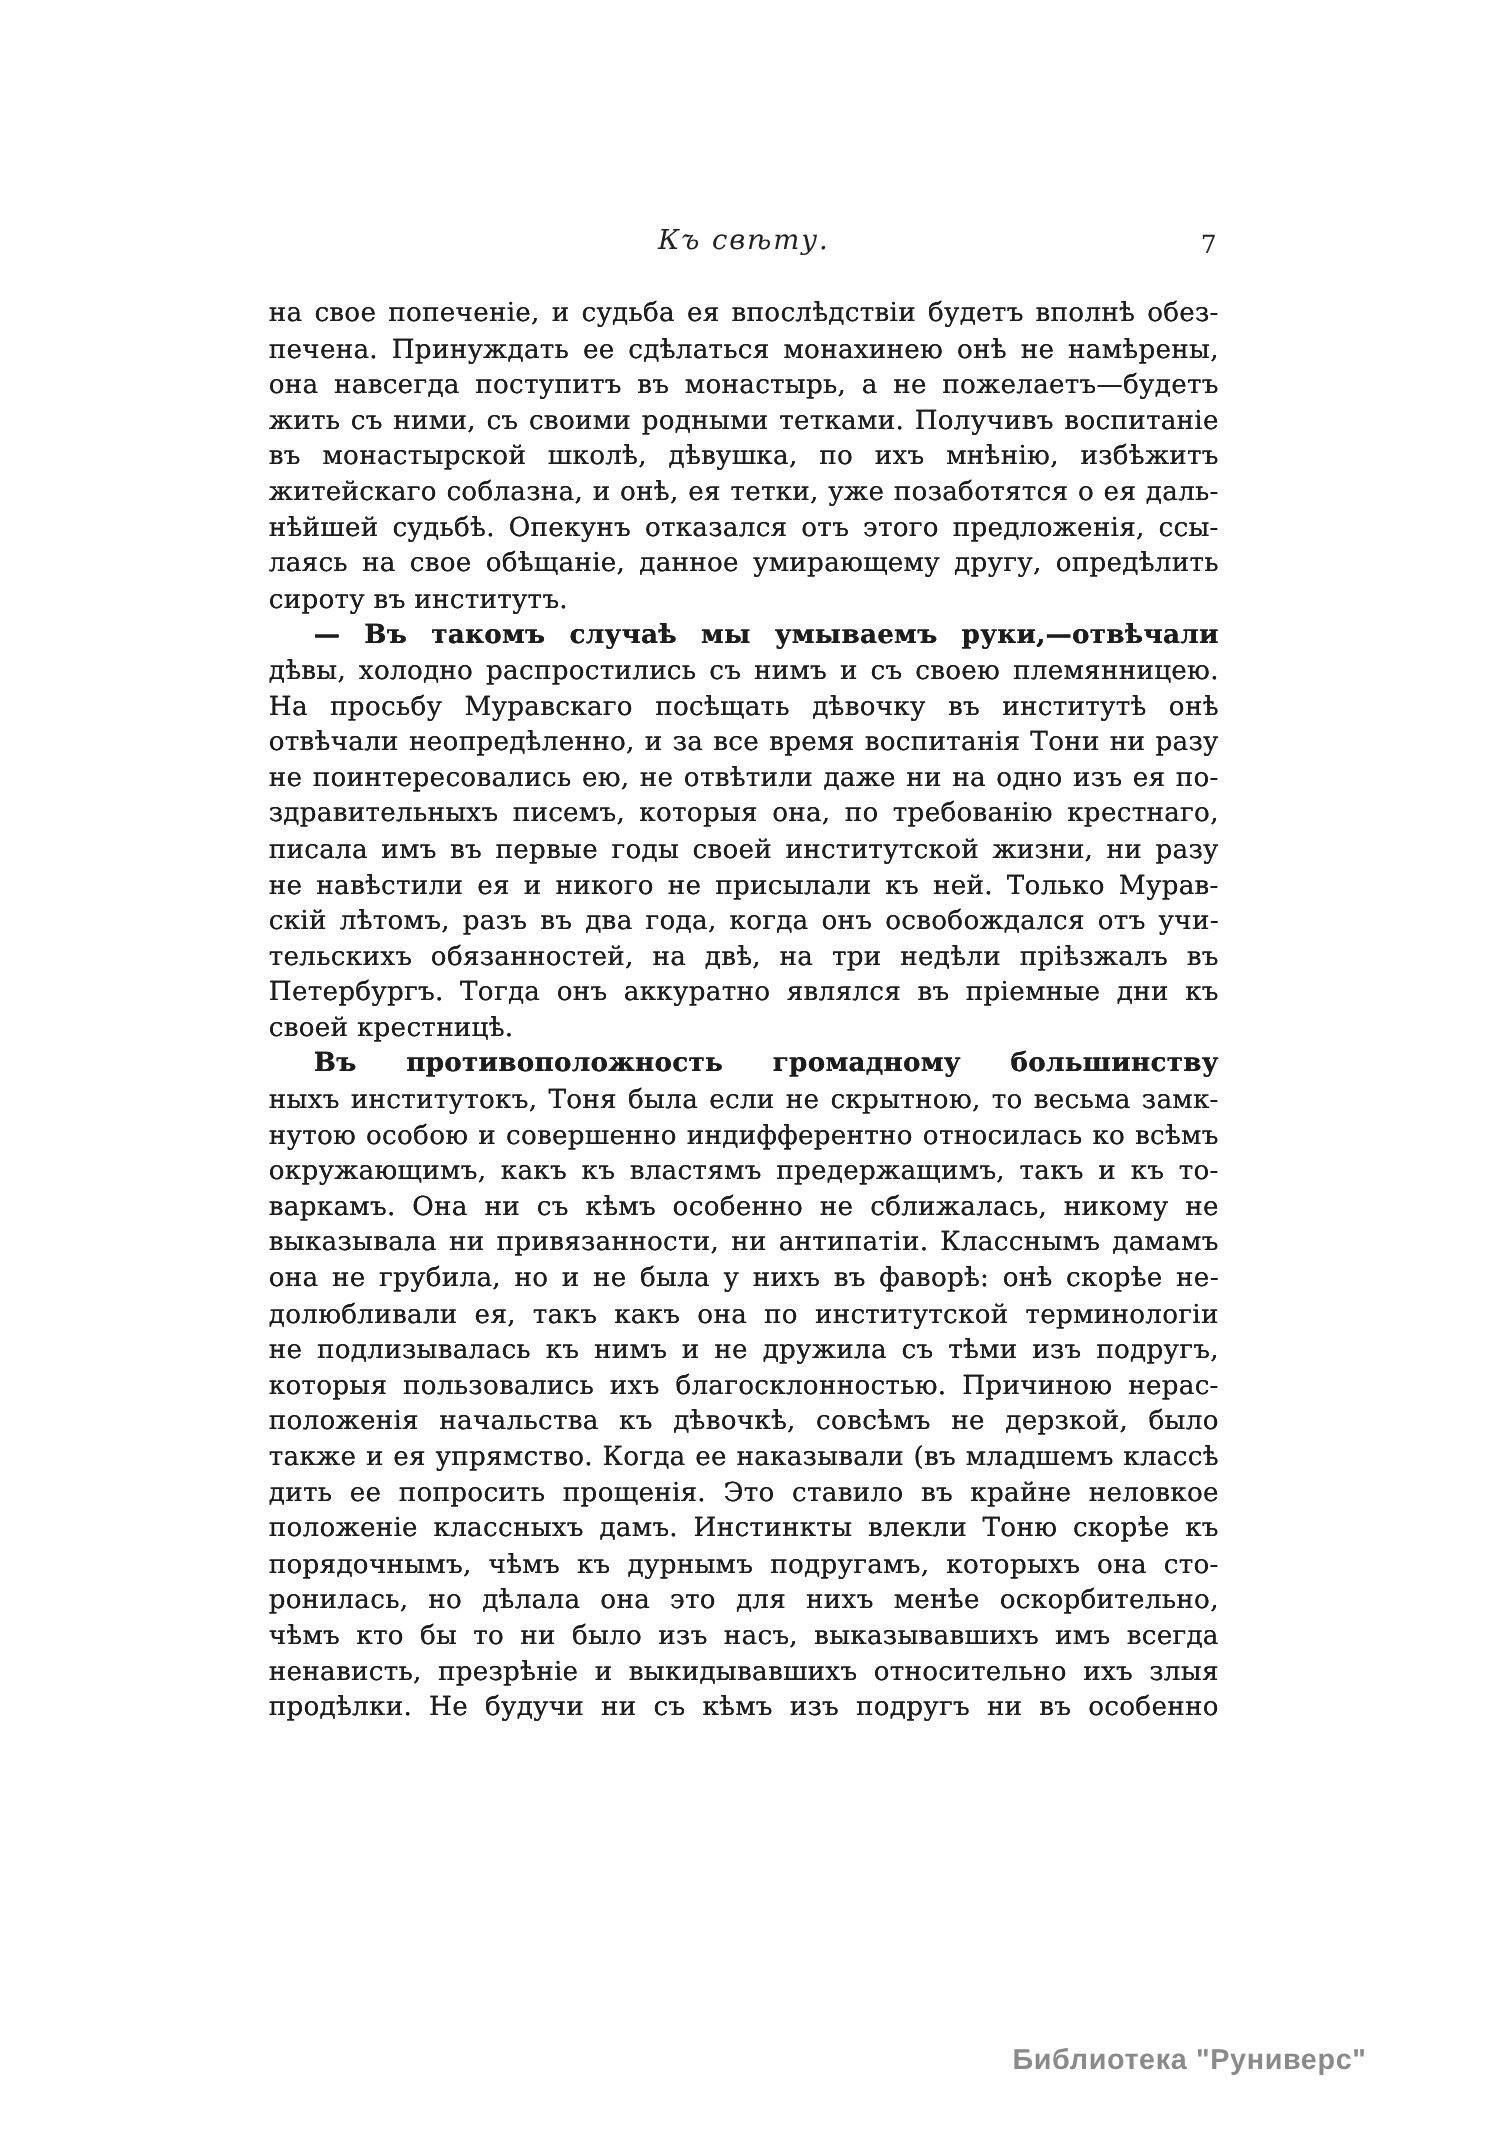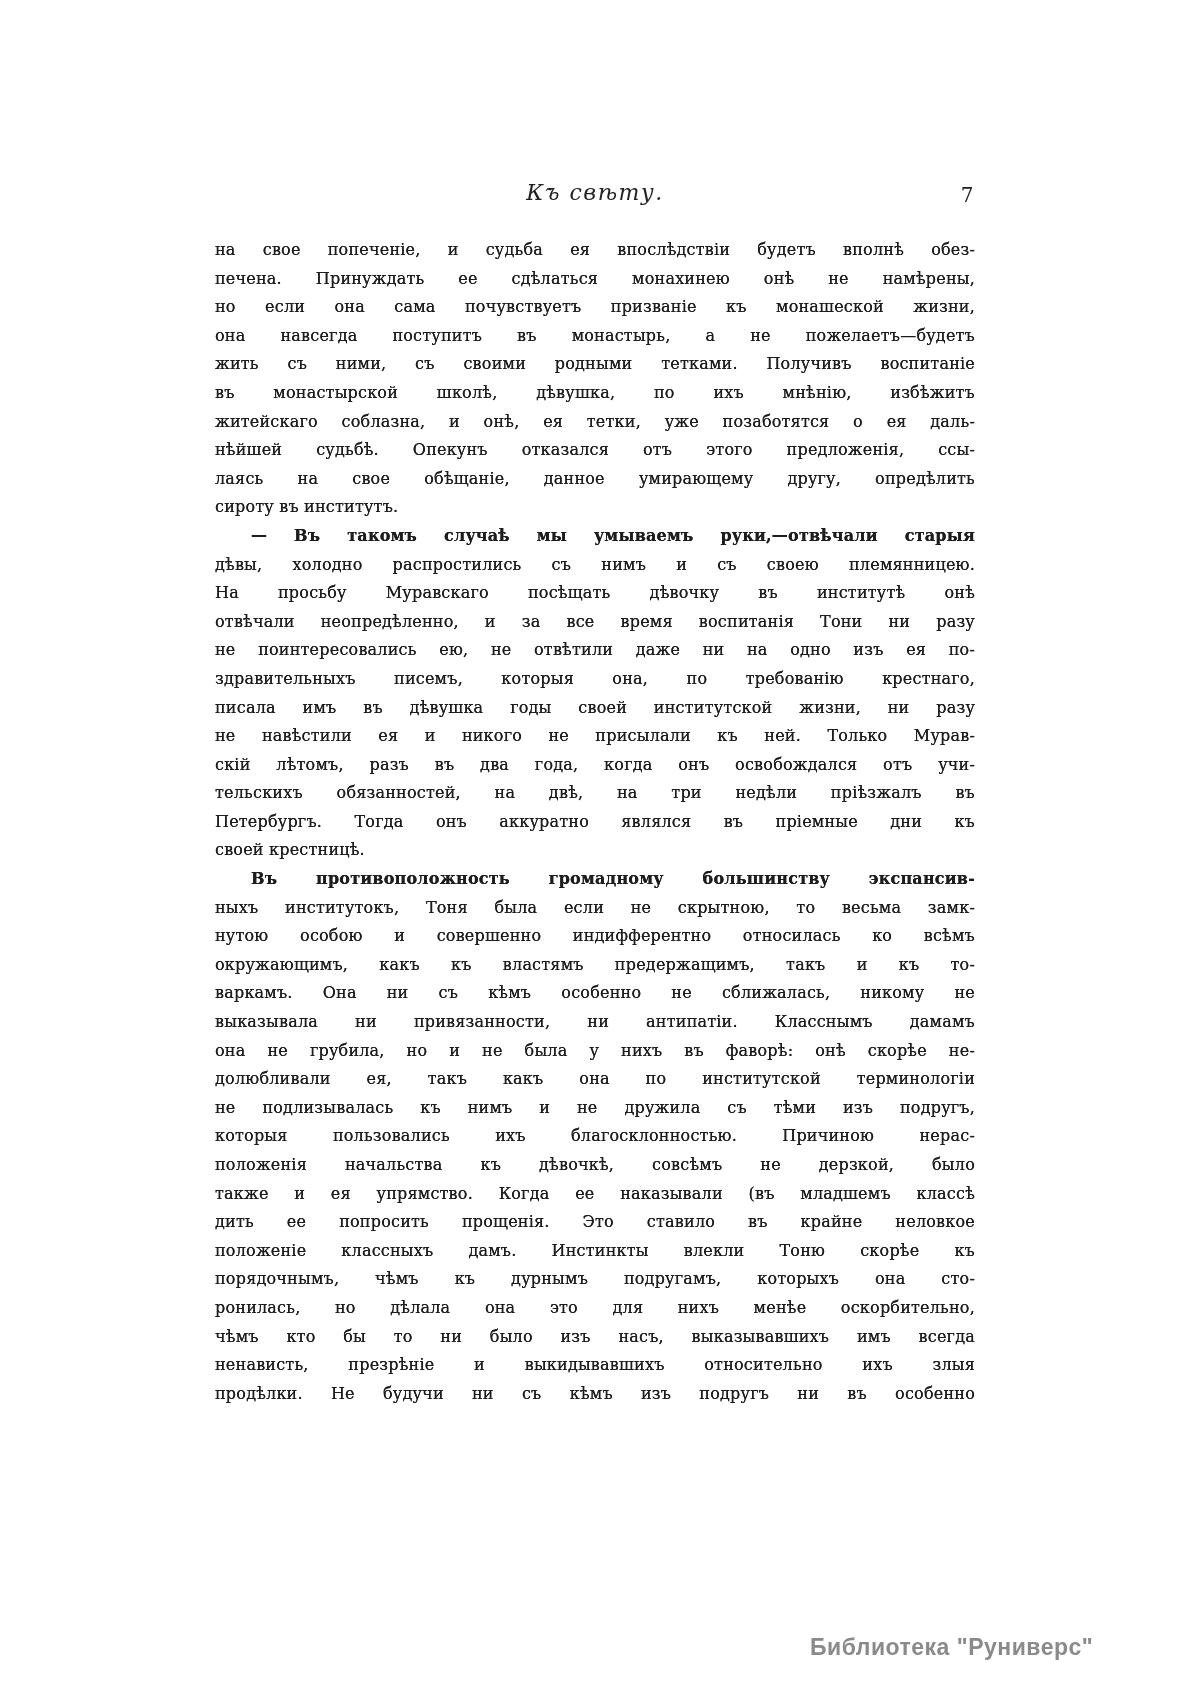--- a/index.html
+++ b/index.html
@@ -38,21 +38,21 @@
   }
   .text-block {
     position: absolute;
     left: 215px;
     top: 236px;
     width: 760px;
   }
   .line {
     height: 28.6px;
     line-height: 28.6px;
-    font-size: 16px;
+    font-size: 21px;
     letter-spacing: 0.2px;
     text-align: justify;
     text-align-last: justify;
     overflow: hidden;
     color: #1d1d1d;
     text-shadow: 0 0 0.5px #1d1d1d;
   }
   .line.indent {
     padding-left: 36px;
     font-weight: bold;
@@ -78,35 +78,34 @@
 
   <div class="running-header">
     <span>Къ свѣту.</span>
   </div>
 
   <div class="page-number">7</div>
 
   <div class="text-block" id="text-body">
       <div class="line">на свое попеченіе, и судьба ея впослѣдствіи будетъ вполнѣ обез-</div>
       <div class="line">печена. Принуждать ее сдѣлаться монахинею онѣ не намѣрены,</div>
-      <div class="line">но если она сама почувствуетъ призваніе къ монашеской жизни,</div>
       <div class="line">она навсегда поступитъ въ монастырь, а не пожелаетъ—будетъ</div>
       <div class="line">жить съ ними, съ своими родными тетками. Получивъ воспитаніе</div>
       <div class="line">въ монастырской школѣ, дѣвушка, по ихъ мнѣнію, избѣжитъ</div>
       <div class="line">житейскаго соблазна, и онѣ, ея тетки, уже позаботятся о ея даль-</div>
       <div class="line">нѣйшей судьбѣ. Опекунъ отказался отъ этого предложенія, ссы-</div>
       <div class="line">лаясь на свое обѣщаніе, данное умирающему другу, опредѣлить</div>
       <div class="line no-just">сироту въ институтъ.</div>
       <div class="line indent">— Въ такомъ случаѣ мы умываемъ руки,—отвѣчали старыя</div>
       <div class="line">дѣвы, холодно распростились съ нимъ и съ своею племянницею.</div>
       <div class="line">На просьбу Муравскаго посѣщать дѣвочку въ институтѣ онѣ</div>
       <div class="line">отвѣчали неопредѣленно, и за все время воспитанія Тони ни разу</div>
       <div class="line">не поинтересовались ею, не отвѣтили даже ни на одно изъ ея по-</div>
       <div class="line">здравительныхъ писемъ, которыя она, по требованію крестнаго,</div>
-      <div class="line">писала имъ въ дѣвушка годы своей институтской жизни, ни разу</div>
+      <div class="line">писала имъ въ первые годы своей институтской жизни, ни разу</div>
       <div class="line">не навѣстили ея и никого не присылали къ ней. Только Мурав-</div>
       <div class="line">скій лѣтомъ, разъ въ два года, когда онъ освобождался отъ учи-</div>
       <div class="line">тельскихъ обязанностей, на двѣ, на три недѣли пріѣзжалъ въ</div>
       <div class="line">Петербургъ. Тогда онъ аккуратно являлся въ пріемные дни къ</div>
       <div class="line no-just">своей крестницѣ.</div>
       <div class="line indent">Въ противоположность громадному большинству экспансив-</div>
       <div class="line">ныхъ институтокъ, Тоня была если не скрытною, то весьма замк-</div>
       <div class="line">нутою особою и совершенно индифферентно относилась ко всѣмъ</div>
       <div class="line">окружающимъ, какъ къ властямъ предержащимъ, такъ и къ то-</div>
       <div class="line">варкамъ. Она ни съ кѣмъ особенно не сближалась, никому не</div>

